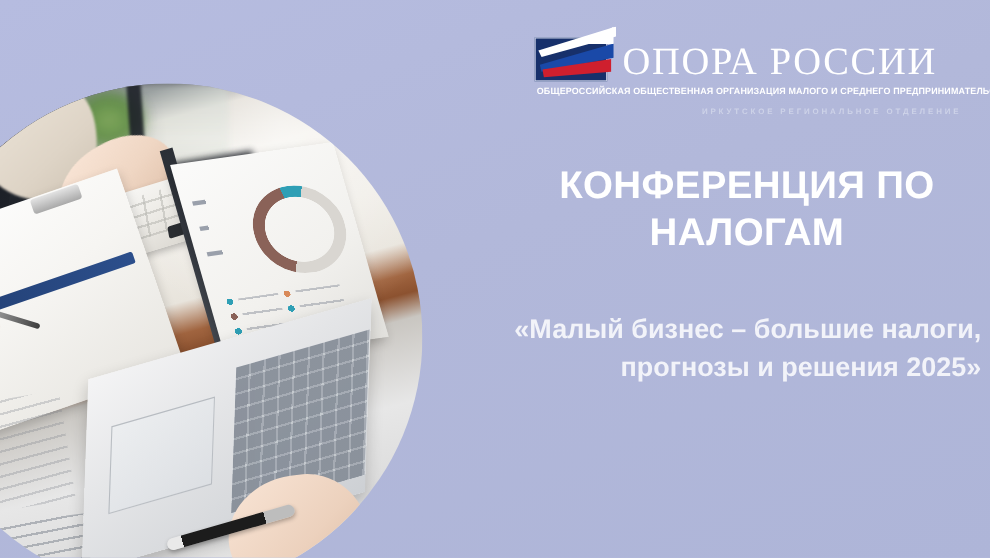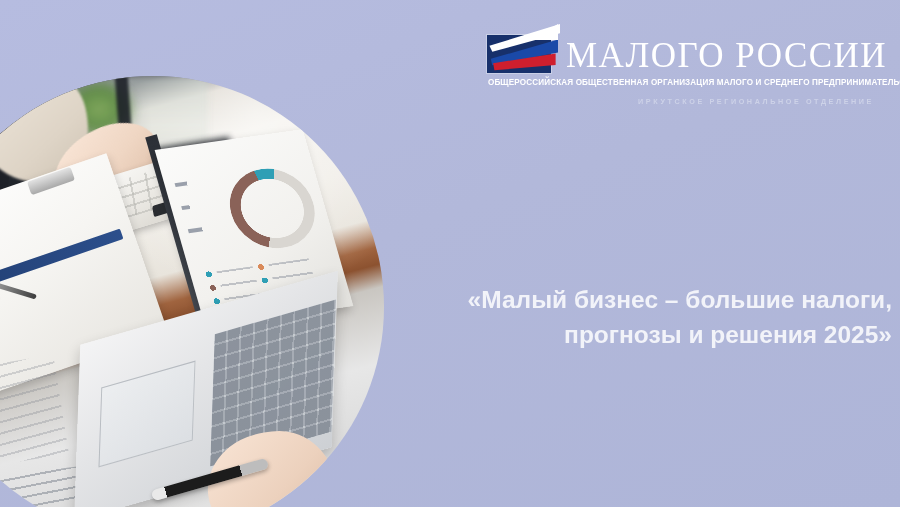--- a/index.html
+++ b/index.html
@@ -505,21 +505,22 @@
 
   <div id="logo">
     <div id="logo-row">
       <div id="logo-emblem">
         <div class="emblem-box"></div>
         <div class="swoosh-white"></div>
         <div class="swoosh-blue"></div>
         <div class="swoosh-red"></div>
         <div class="emblem-corner"></div>
       </div>
-      <div id="logo-name">МАЛОГО РОССИИ</div>
+      <div id="logo-name">ОПОРА РОССИИ</div>
     </div>
     <div id="logo-tagline-1">ОБЩЕРОССИЙСКАЯ ОБЩЕСТВЕННАЯ ОРГАНИЗАЦИЯ МАЛОГО И СРЕДНЕГО ПРЕДПРИНИМАТЕЛЬСТВА</div>
     <div id="logo-tagline-2">ИРКУТСКОЕ РЕГИОНАЛЬНОЕ ОТДЕЛЕНИЕ</div>
   </div>
 
+  <div id="title">КОНФЕРЕНЦИЯ ПО НАЛОГАМ</div>
   <div id="subtitle">«Малый бизнес – большие налоги, прогнозы и решения 2025»</div>
 
 </div>
 
 </body></html>

